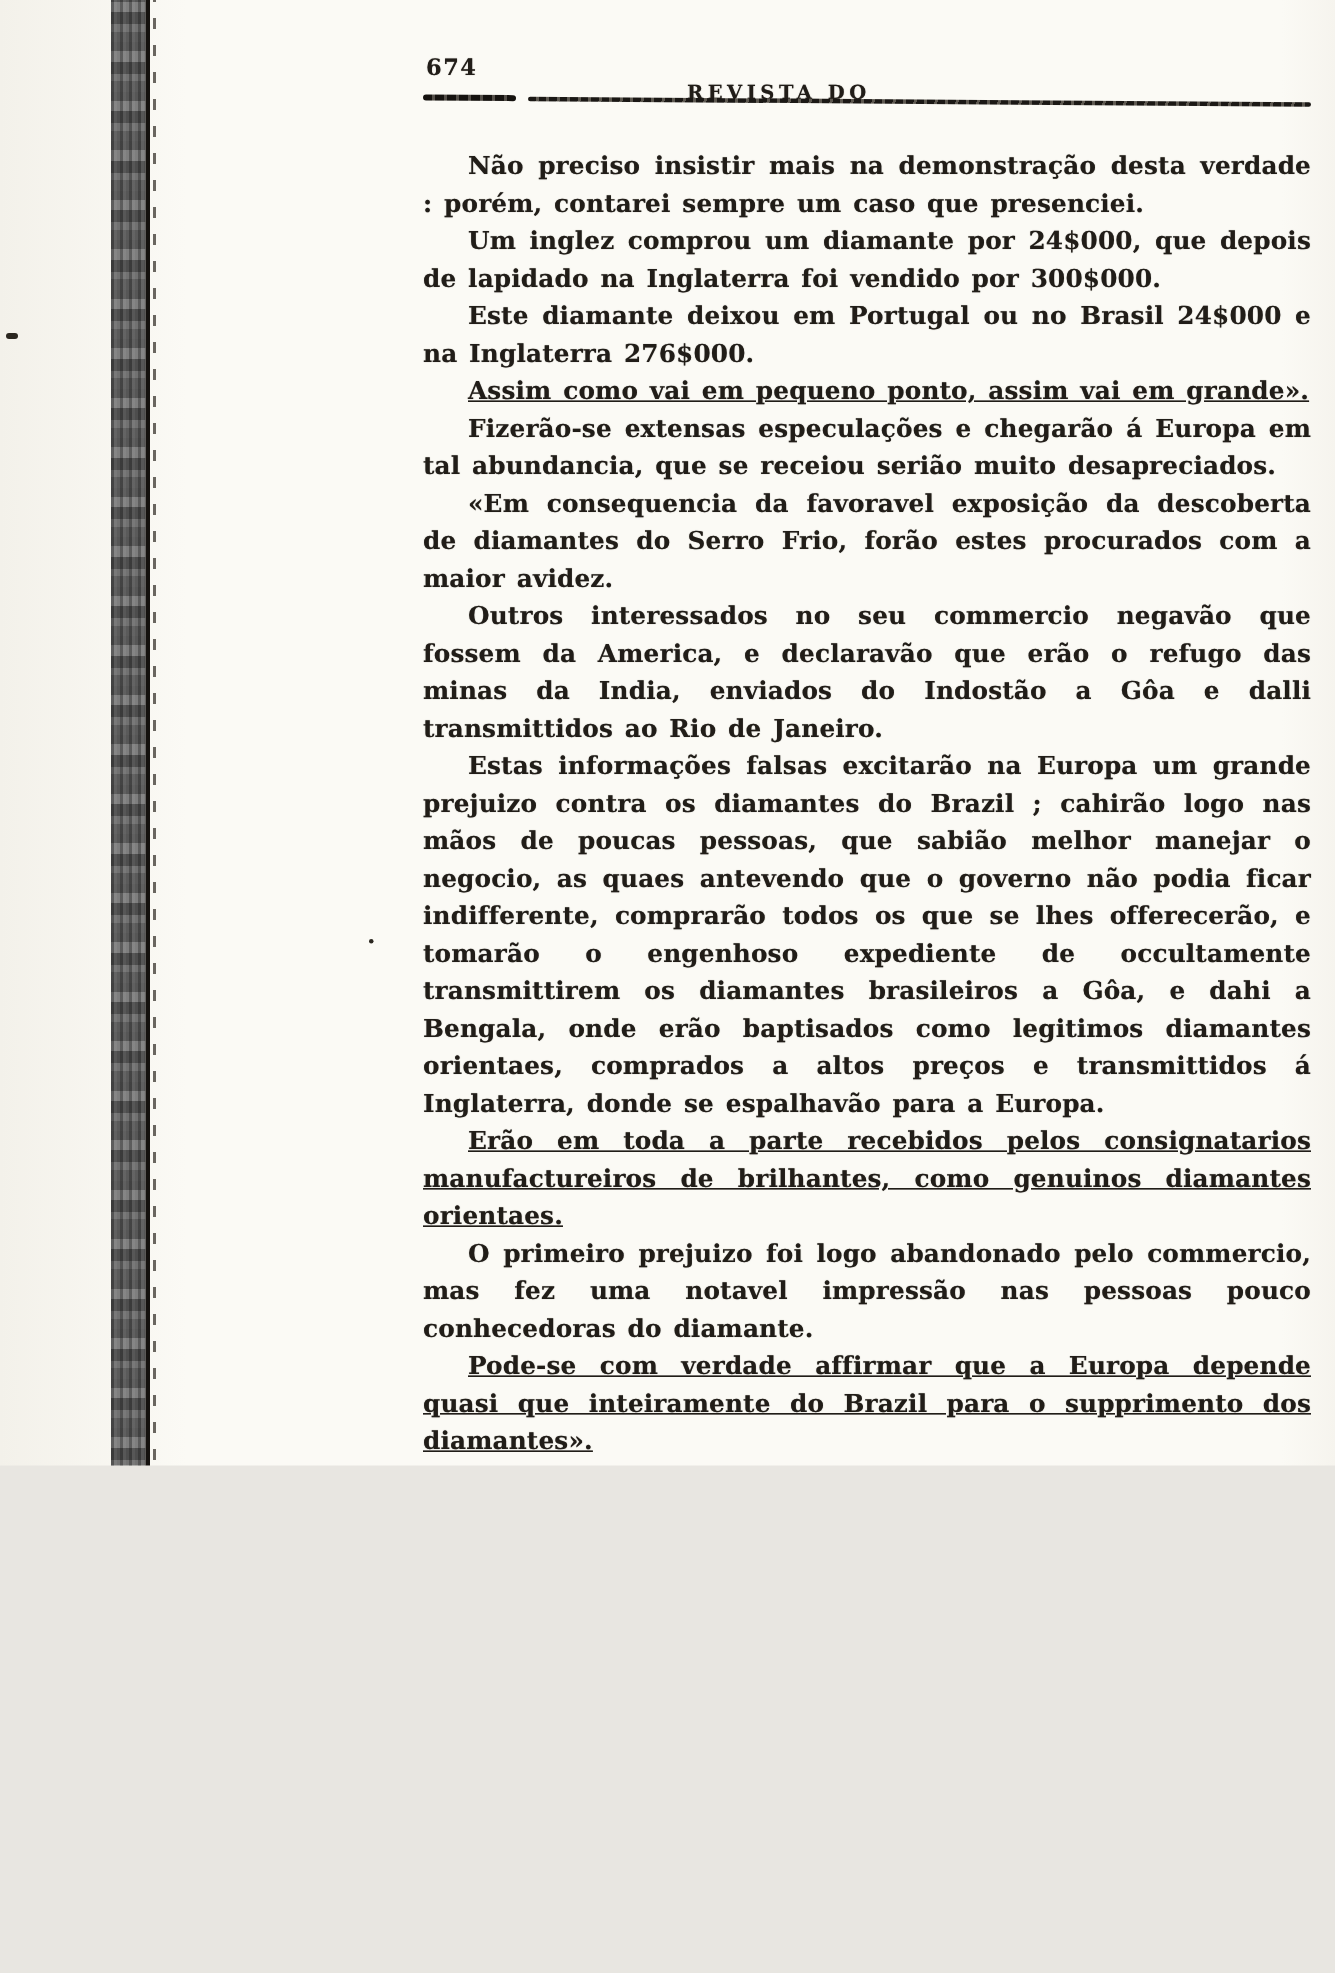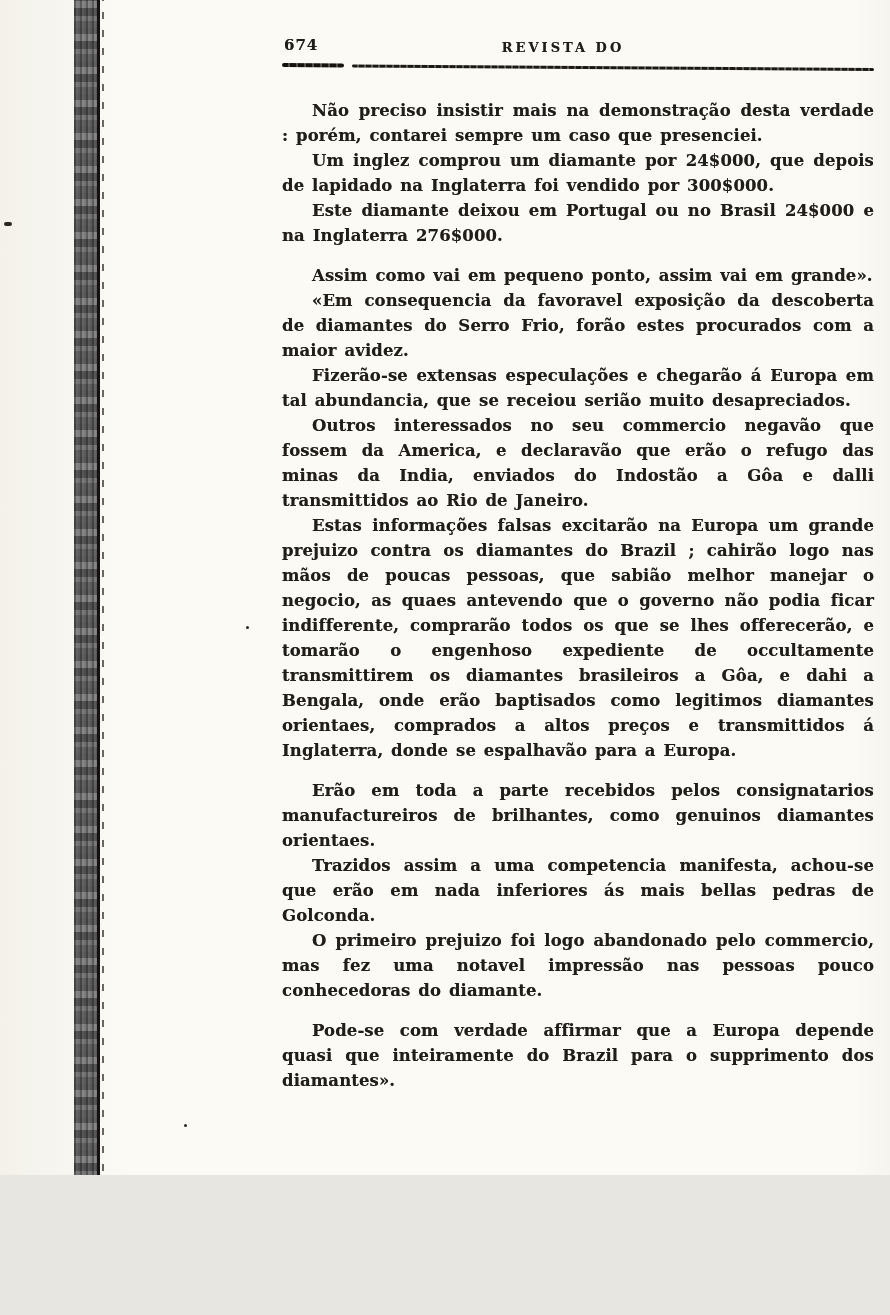--- a/index.html
+++ b/index.html
@@ -1,20 +1,20 @@
 <!DOCTYPE html>
 <html lang="pt" style="--ink: #211d18; --paper: #fbfaf5; --spine: #5a5a5a;"><head>
 <meta charset="utf-8">
 <style>
   html,body{margin:0;padding:0;}
   body{background:#e8e6e1;font-family:"DejaVu Serif", serif;}
   :root{--ink:#211d18;--paper:#fbfaf5;--spine:#5a5a5a;}
 
   .sheet{
-    position:relative;width:890px;height:1175px;overflow:hidden;
+    position:relative;width:890px;height:977px;overflow:hidden;
     background:linear-gradient(90deg,#f3f1ea 0,var(--paper) 14%,var(--paper) 96%,#f6f4ee 100%);
     color:var(--ink);
   }
 
   
   .spine{
     position:absolute;left:74px;top:0;width:23px;height:1315px;
     background:
       repeating-linear-gradient(90deg, rgba(15,15,15,.30) 0 2px, rgba(255,255,255,.06) 2px 4px, rgba(0,0,0,0) 4px 6px),
       repeating-linear-gradient(0deg,#5a5a5a 0 7px,#717171 7px 12px,#4d4d4d 12px 20px,#7e7e7e 20px 27px,#565656 27px 33px);
@@ -26,21 +26,21 @@
   }
 
   .content{position:absolute;left:282px;top:36px;width:592px;}
 
   .pagenum{
     position:absolute;left:2px;top:0;
     font-size:15px;font-weight:bold;letter-spacing:1px;
     text-shadow:0 0 .6px rgba(33,29,24,.6);
   }
   .journal{
-    position:absolute;left:176px;top:4px;width:210px;text-align:center;
+    position:absolute;left:176px;top:19px;width:210px;text-align:left;
     font-size:13px;font-weight:bold;letter-spacing:3px;
     text-shadow:0 0 .6px rgba(33,29,24,.6);
   }
 
   .rule{position:absolute;left:0;top:27px;width:592px;height:8px;
         transform:rotate(.4deg);transform-origin:left center;}
   .rule .seg1{
     position:absolute;left:0;top:0;width:62px;height:4px;border-radius:2px;
     background:repeating-linear-gradient(90deg,#15120f 0 6px,#534e48 6px 8px);
   }
@@ -49,21 +49,21 @@
     background:repeating-linear-gradient(90deg,#1b1815 0 5px,#5d5850 5px 7px);
   }
 
   .bodytext{position:absolute;left:0;top:62px;width:592px;}
   .bodytext p{
     margin:0;text-align:justify;text-indent:30px;
     font-size:16.5px;line-height:25px;font-weight:bold;
     letter-spacing:.1px;word-spacing:2px;
     text-shadow:0 0 .6px rgba(33,29,24,.55);
   }
-  .bodytext p.gap{margin-top:15px;}
+  .bodytext p.gap{text-decoration:underline;}
   .it{font-style:italic;font-weight:bold;}
 
   .speck{position:absolute;background:#2b2720;border-radius:50%;}
   .speck.s1{left:4px;top:222px;width:8px;height:4px;border-radius:2px;}
   .speck.s2{left:184px;top:1124px;width:3px;height:3px;}
   .speck.s3{left:246px;top:626px;width:3px;height:3px;}
 </style>
 </head>
 <body>
 
@@ -86,25 +86,24 @@
     <div class="rule">
       <div class="seg1"></div>
       <div class="seg2"></div>
     </div>
 
     <div class="bodytext">
       <p><span>Não preciso insistir mais na demonstração desta verdade : porém, contarei sempre um caso que presenciei.</span></p>
       <p><span>Um inglez comprou um diamante por 24$000, que depois de lapidado na Inglaterra foi vendido por 300$000.</span></p>
       <p><span>Este diamante deixou em Portugal ou no Brasil 24$000 e na Inglaterra 276$000.</span></p>
       <p class="gap"><span>Assim como vai em pequeno ponto, assim vai em grande».</span></p>
+      <p><span>Fizerão-se extensas especulações e chegarão á Europa em tal abundancia, que se receiou serião muito desapreciados.</span></p>
       <p><span>«Em consequencia da favoravel exposição da descoberta de diamantes do Serro Frio, forão estes procurados com a maior avidez.</span></p>
-      <p><span>Fizerão-se extensas especulações e chegarão á Europa em tal abundancia, que se receiou serião muito desapreciados.</span></p>
       <p><span>Outros interessados no seu commercio negavão que fossem da America, e declaravão que erão o refugo das minas da India, enviados do Indostão a Gôa e dalli transmittidos ao Rio de Janeiro.</span></p>
       <p><span>Estas informações falsas excitarão na Europa um grande prejuizo contra os diamantes do Brazil ; cahirão logo nas mãos de poucas pessoas, que sabião melhor manejar o negocio, as quaes antevendo que o governo não podia ficar indifferente, comprarão todos os que se lhes offerecerão, e tomarão o engenhoso expediente de occultamente transmittirem os diamantes brasileiros a Gôa, e dahi a Bengala, onde erão baptisados como legitimos diamantes orientaes, comprados a altos preços e transmittidos á Inglaterra, donde se espalhavão para a Europa.</span></p>
       <p class="gap"><span>Erão em toda a parte recebidos pelos consignatarios manufactureiros de brilhantes, como genuinos diamantes orientaes.</span></p>
-      <p><span>Trazidos assim a uma competencia manifesta, achou-se que erão em nada inferiores ás mais bellas pedras de Golconda.</span></p>
       <p><span>O primeiro prejuizo foi logo abandonado pelo commercio, mas fez uma notavel impressão nas pessoas pouco conhecedoras do diamante.</span></p>
       <p class="gap"><span>Pode-se com verdade affirmar que a Europa depende quasi que inteiramente do Brazil para o supprimento dos diamantes».</span></p>
 
     </div>
 
   </div>
 </div>
 
 </body></html>

